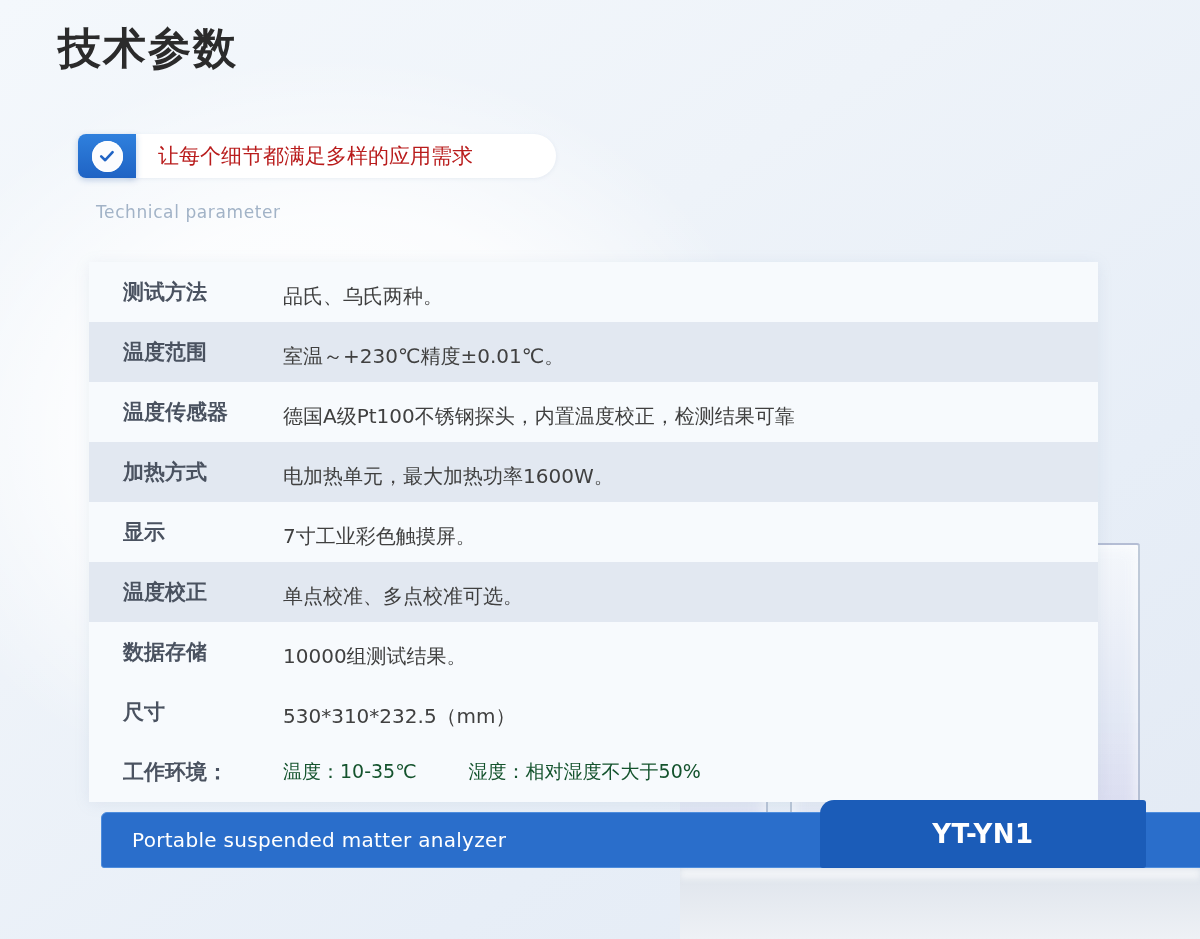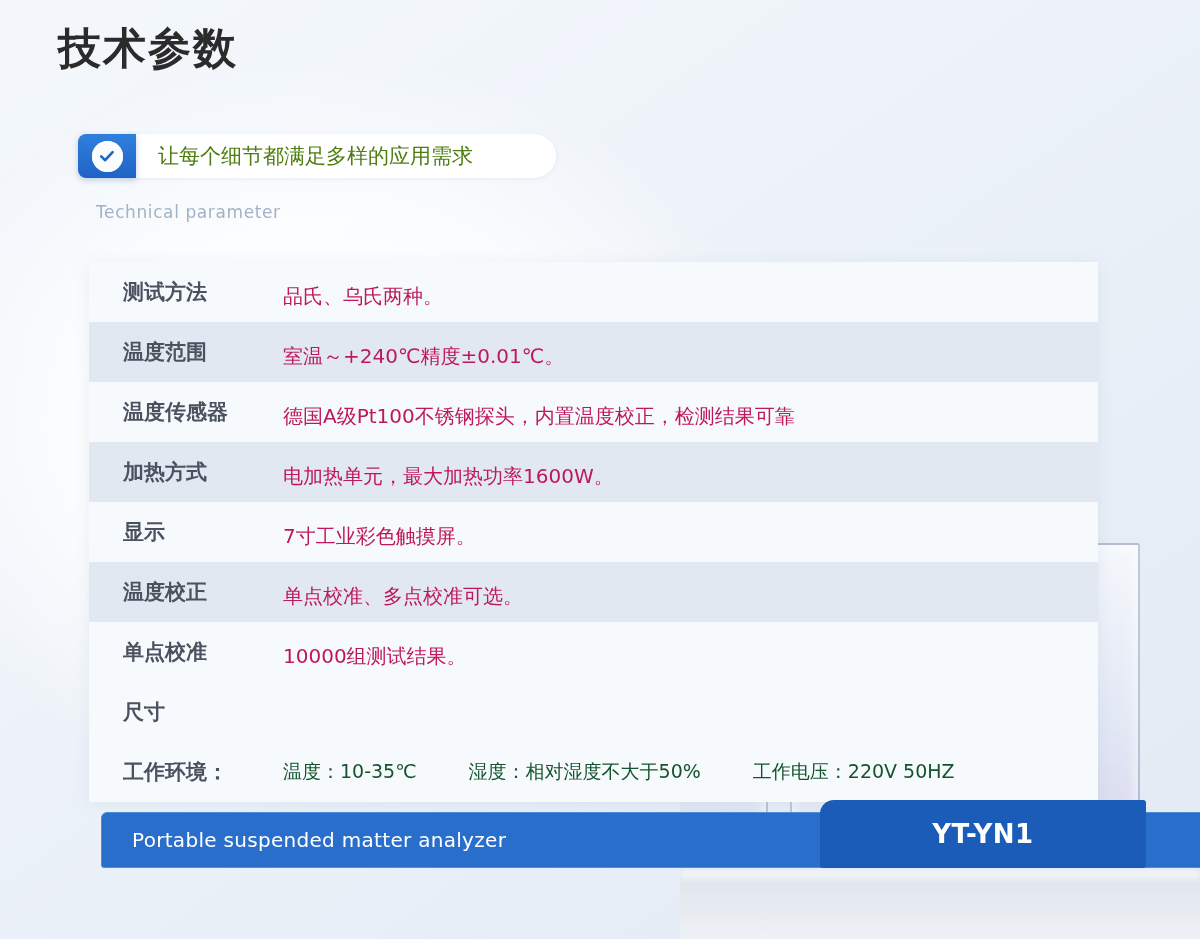--- a/index.html
+++ b/index.html
@@ -108,21 +108,21 @@
     height:44px; min-width:430px;
     background:#ffffff;
     border-radius:4px 22px 22px 4px;
     display:flex; align-items:center;
     padding:0 26px 0 32px;
     box-shadow:0 1px 4px rgba(120,140,170,0.12);
     z-index:2;
   }
   .sub-pill span {
     font-family:Liberation Serif, serif;
-    font-size:21px; color:#4d7c0f; white-space:nowrap;
+    font-size:21px; color:#b91c1c; white-space:nowrap;
   }
 
   .eng-sub {
     position:absolute; left:96px; top:202px;
     font-family:"DejaVu Sans", sans-serif;
     font-size:17px; letter-spacing:0.6px;
     color:#a2b3c7;
   }
 
   
@@ -140,21 +140,21 @@
   }
   .trow.alt { background:#e2e8f1; }
   .trow .lbl {
     width:160px; flex:0 0 160px;
     font-family:"DejaVu Sans", sans-serif;
     font-size:21px; font-weight:bold;
     color:#4a5260; white-space:nowrap;
   }
   .trow .val {
     font-family:"DejaVu Sans", sans-serif;
-    font-size:20px; color:#be185d;
+    font-size:20px; color:#404040;
     white-space:nowrap;
     margin-top:8px;
   }
   .trow.env .lbl { width:160px; flex:0 0 160px; }
   .env-parts { display:flex; align-items:center; }
   .env-parts .seg { margin-right:52px; white-space:nowrap;
     font-family:"DejaVu Sans", sans-serif; font-size:19px; color:#14532d; }
   .env-parts .seg:last-child { margin-right:0; }
 
   
@@ -221,52 +221,52 @@
   <div class="eng-sub">Technical parameter</div>
 
   <div class="table-card">
     <div id="rows-host">
         <div class="trow">
           <div class="lbl">测试方法</div>
           <div class="val">品氏、乌氏两种。</div>
         </div>
         <div class="trow alt">
           <div class="lbl">温度范围</div>
-          <div class="val">室温～+240℃精度±0.01℃。</div>
+          <div class="val">室温～+230℃精度±0.01℃。</div>
         </div>
         <div class="trow">
           <div class="lbl">温度传感器</div>
           <div class="val">德国A级Pt100不锈钢探头，内置温度校正，检测结果可靠</div>
         </div>
         <div class="trow alt">
           <div class="lbl">加热方式</div>
           <div class="val">电加热单元，最大加热功率1600W。</div>
         </div>
         <div class="trow">
           <div class="lbl">显示</div>
           <div class="val">7寸工业彩色触摸屏。</div>
         </div>
         <div class="trow alt">
           <div class="lbl">温度校正</div>
           <div class="val">单点校准、多点校准可选。</div>
         </div>
         <div class="trow">
-          <div class="lbl">单点校准</div>
+          <div class="lbl">数据存储</div>
           <div class="val">10000组测试结果。</div>
         </div>
         <div class="trow">
           <div class="lbl">尺寸</div>
+          <div class="val">530*310*232.5（mm）</div>
         </div>
       </div>
     <div class="trow env">
       <div class="lbl">工作环境：</div>
       <div class="env-parts" id="env-host">
           <div class="seg">温度：10-35℃</div>
           <div class="seg">湿度：相对湿度不大于50%</div>
-          <div class="seg">工作电压：220V 50HZ</div>
         </div>
     </div>
   </div>
 
   <div class="model-tab">
     <span>YT-YN1</span>
   </div>
   <div class="name-bar">
     <span>Portable suspended matter analyzer</span>
   </div>

